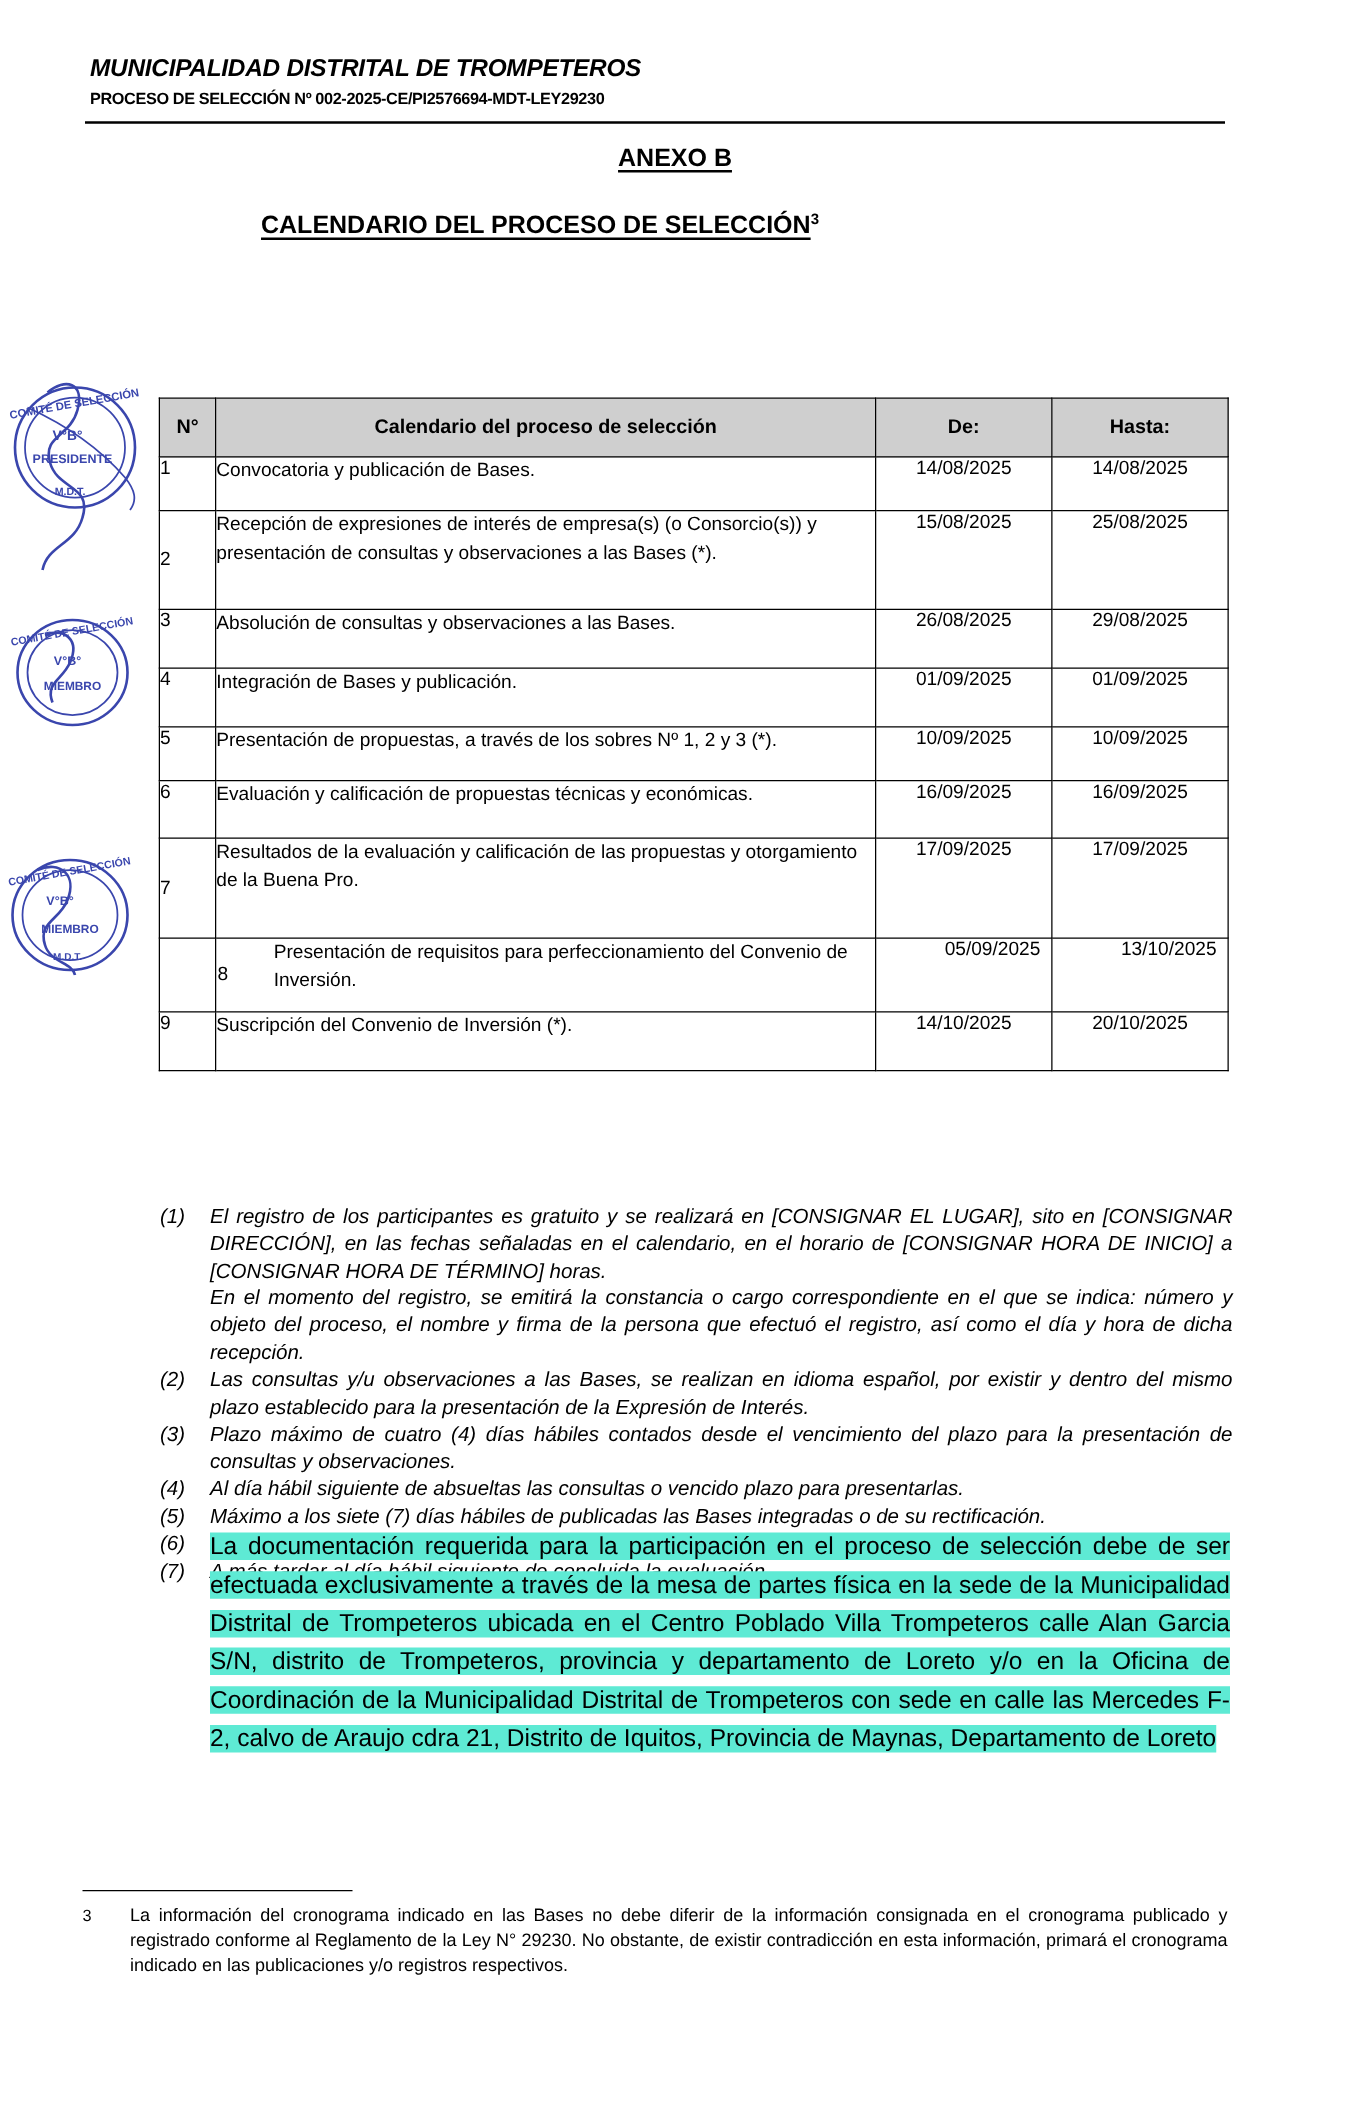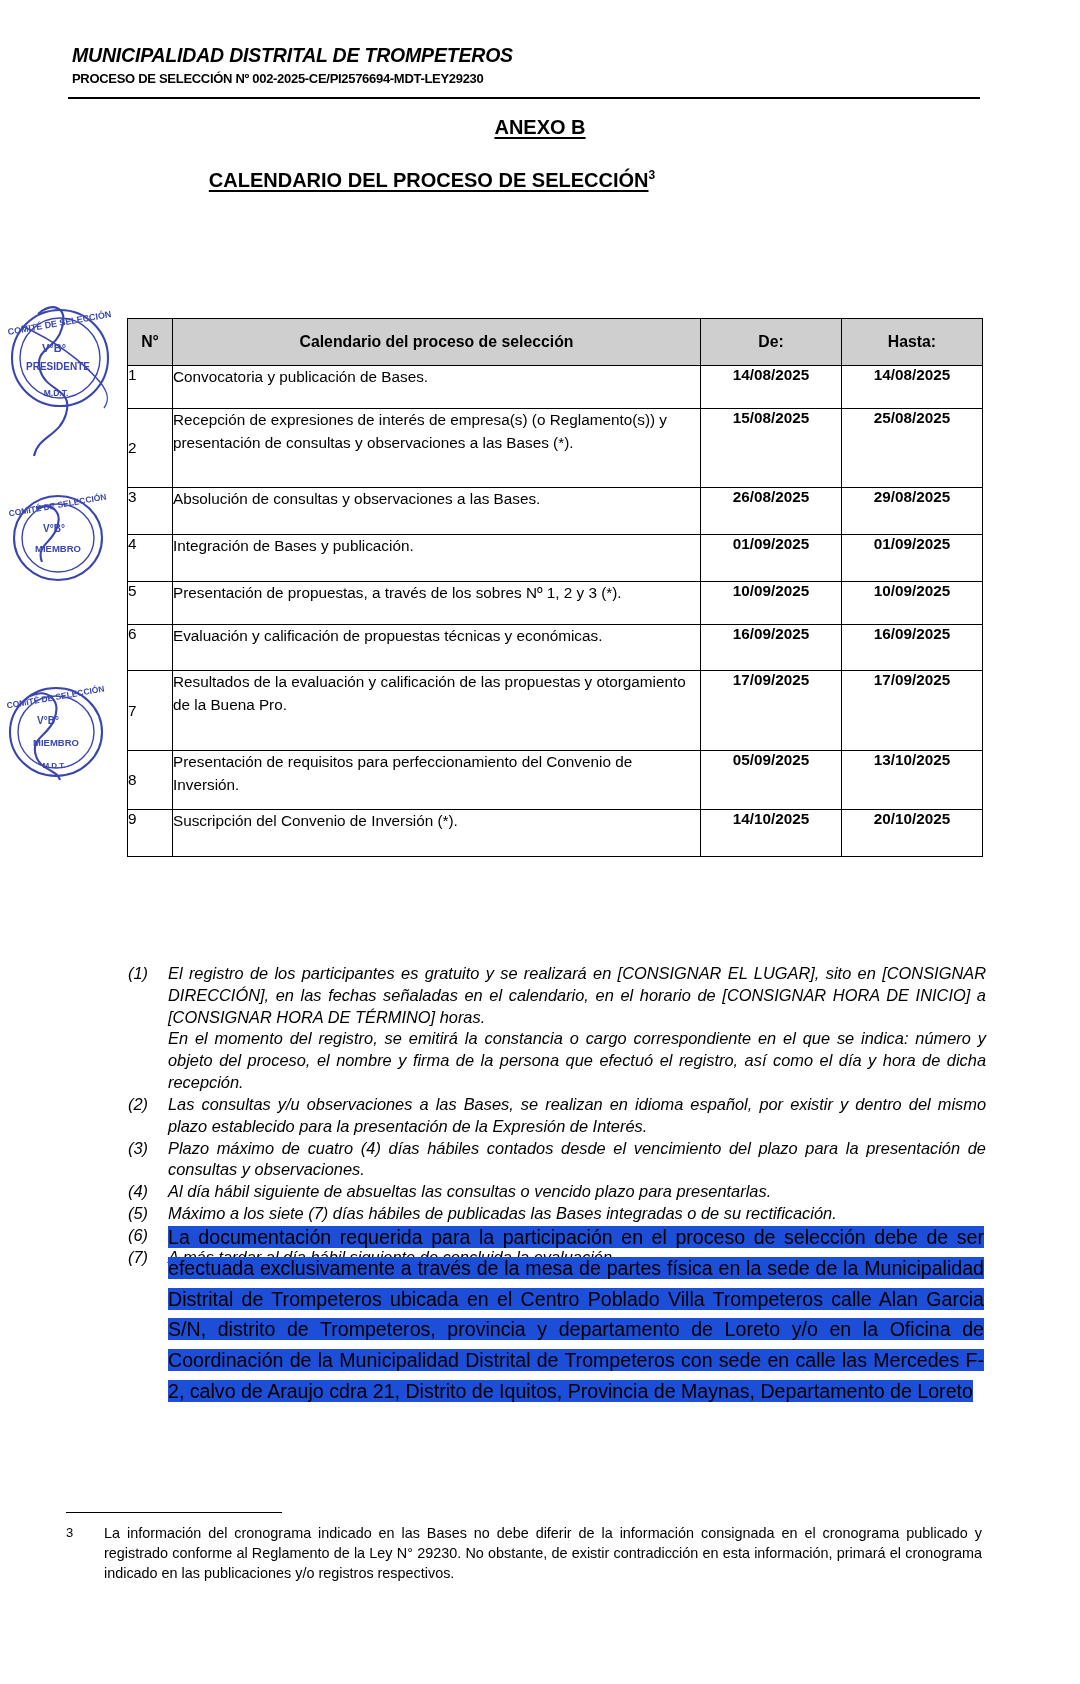--- a/index.html
+++ b/index.html
@@ -131,30 +131,29 @@
     padding-top: 0;
   }
   .cell-desc {
     padding: 9px 10px 9px 11px;
     line-height: 1.5;
   }
   .cell-date {
     text-align: center;
     padding-top: 9px;
     white-space: nowrap;
-    font-weight: bold;
   }
   .r1 td { height: 42px; }
   .r2 td { height: 78px; }
   .r3 td { height: 46px; }
   .r4 td { height: 46px; }
   .r5 td { height: 42px; }
   .r6 td { height: 45px; }
   .r7 td { height: 79px; }
-  .r8 td { height: 58px; }
+  .r8 td { height: 58px; padding-left: 46px; }
   .r9 td { height: 46px; }
 
   
   .notes {
     position: absolute;
     left: 128px;
     top: 963px;
     width: 858px;
     font-size: 16.4px;
     font-style: italic;
@@ -184,21 +183,21 @@
     position: absolute;
     left: 168px;
     top: 1222px;
     width: 816px;
     font-size: 19.6px;
     line-height: 1.57;
     text-align: justify;
     text-align-last: left;
   }
   .highlight-block .hl {
-    background: #1d4ed8;
+    background: #5eead4;
     box-decoration-break: clone;
     -webkit-box-decoration-break: clone;
   }
 
   
   .footnote-rule {
     position: absolute;
     left: 66px;
     top: 1512px;
     width: 216px;
@@ -309,21 +308,21 @@
     </thead>
     <tbody>
       <tr class="r1">
         <td class="cell-n">1</td>
         <td class="cell-desc">Convocatoria y publicación de Bases.</td>
         <td class="cell-date">14/08/2025</td>
         <td class="cell-date">14/08/2025</td>
       </tr>
       <tr class="r2">
         <td class="cell-n mid">2</td>
-        <td class="cell-desc">Recepción de expresiones de interés de empresa(s) (o Reglamento(s)) y presentación de consultas y observaciones a las Bases (*).</td>
+        <td class="cell-desc">Recepción de expresiones de interés de empresa(s) (o Consorcio(s)) y presentación de consultas y observaciones a las Bases (*).</td>
         <td class="cell-date">15/08/2025</td>
         <td class="cell-date">25/08/2025</td>
       </tr>
       <tr class="r3">
         <td class="cell-n">3</td>
         <td class="cell-desc">Absolución de consultas y observaciones a las Bases.</td>
         <td class="cell-date">26/08/2025</td>
         <td class="cell-date">29/08/2025</td>
       </tr>
       <tr class="r4">

